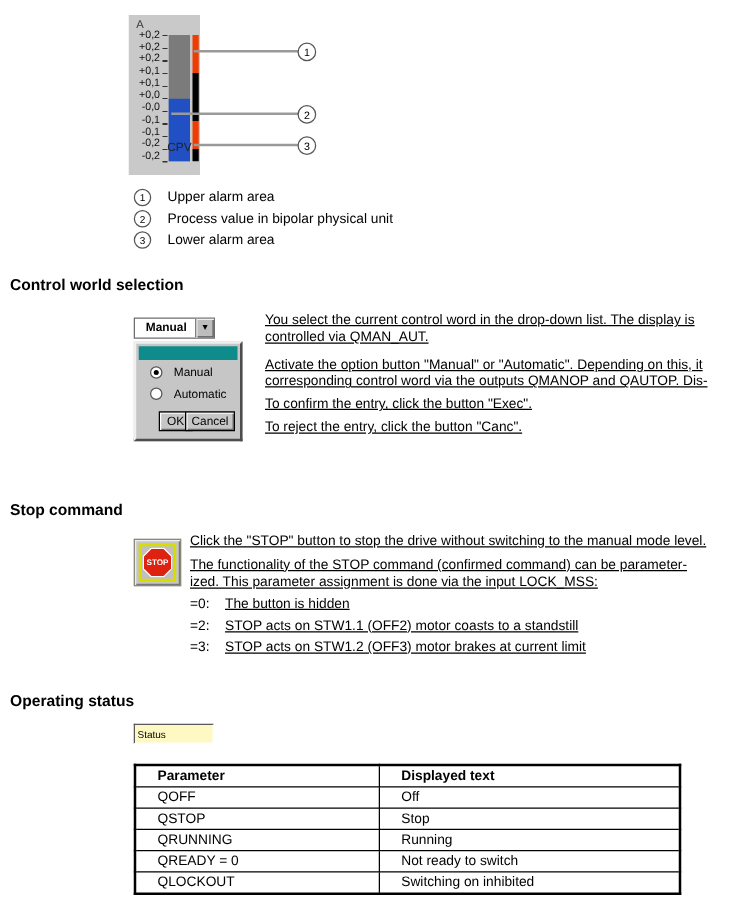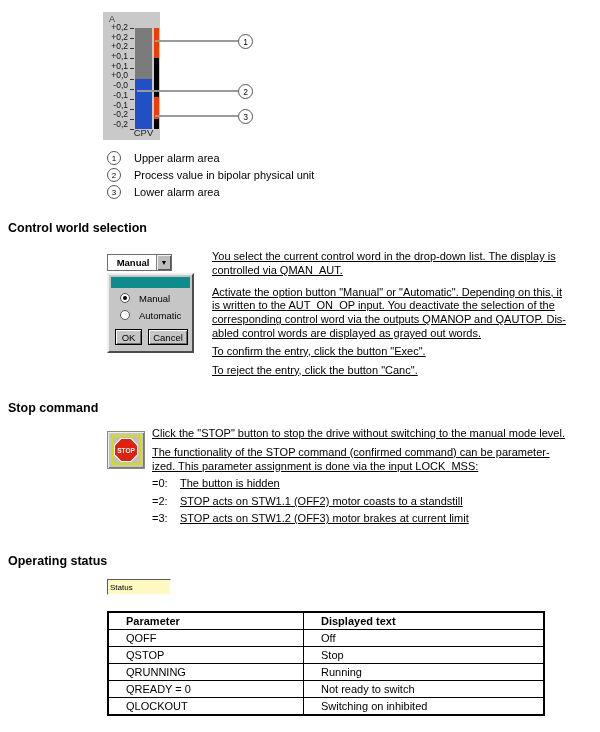--- a/index.html
+++ b/index.html
@@ -14,21 +14,21 @@
   .bg-ticklabels { position:absolute; left:0; top:11px; width:25px; height:105px;
                    display:flex; flex-direction:column; justify-content:space-between;
                    align-items:flex-end; font-size:8.5px; color:#111; }
   .bg-ticklabels span { display:block; height:8px; line-height:8px; }
   .bg-tickstrip { position:absolute; left:27px; top:16px; width:4px; height:102px;
                   background:repeating-linear-gradient(to bottom,#333 0 1px,transparent 1px 10.1px); }
   .bg-bar { position:absolute; left:32px; top:16px; width:17px; height:101px; background:#7b7b7b; }
   .bg-bar-fill { position:absolute; left:0; bottom:0; width:100%; height:50px; background:#2150c4; }
   .bg-alarm { position:absolute; left:51px; top:16px; width:5px; height:101px;
               background:linear-gradient(to bottom,#ee3d02 0 30%,#000 30% 68%,#ee3d02 68% 90%,#000 90% 100%); }
-  .bg-cpv { position:absolute; left:24px; bottom:2px; width:33px; text-align:center; font-size:9.5px; color:#222; }
+  .bg-cpv { position:absolute; left:24px; bottom:16px; width:33px; text-align:center; font-size:9.5px; color:#222; }
 
   .callout-line { position:absolute; height:2px; background:#9a9a9a; }
   .callout-circle { position:absolute; width:13px; height:13px; border:1.5px solid #555; border-radius:50%;
                     background:#fff; font-size:8.5px; display:flex; align-items:center; justify-content:center; z-index:2; }
 
   .legend-row { position:absolute; left:107px; height:14px; display:flex; align-items:center; }
   .legend-num { width:12px; height:12px; border:1px solid #555; border-radius:50%; font-size:8px; flex:none;
                 display:flex; align-items:center; justify-content:center; margin-right:13px; }
   .legend-label { font-size:11px; }
 
@@ -141,34 +141,32 @@
   <div class="dialog">
     <div class="dialog-title"></div>
     <div class="option-row" style="top:17px;">
       <span class="radio selected"></span>
       <span>Manual</span>
     </div>
     <div class="option-row" style="top:34px;">
       <span class="radio"></span>
       <span>Automatic</span>
     </div>
-    <div class="dlg-btn" style="left:6px; width:27px;">OK</div>
+    <div class="dlg-btn" style="left:18px; width:27px;">OK</div>
     <div class="dlg-btn" style="left:39px; width:40px;">Cancel</div>
   </div>
 
   <div class="textcol" style="left:212px; top:250px; width:382px;">
     <div class="para">
       <div class="line">You select the current control word in the drop-down list. The display is</div>
       <div class="line">controlled via QMAN_AUT.</div>
     </div>
     <div class="para" style="margin-top:8px;">
       <div class="line">Activate the option button "Manual" or "Automatic". Depending on this, it</div>
-      <div class="line">is written to the AUT_ON_OP input. You deactivate the selection of the</div>
       <div class="line">corresponding control word via the outputs QMANOP and QAUTOP. Dis-</div>
-      <div class="line">abled control words are displayed as grayed out words.</div>
     </div>
     <div class="para" style="margin-top:4px;">
       <div class="line">To confirm the entry, click the button "Exec".</div>
     </div>
     <div class="para" style="margin-top:5px;">
       <div class="line">To reject the entry, click the button "Canc".</div>
     </div>
   </div>
 
   <div class="heading" style="top:401px;">Stop command</div>

